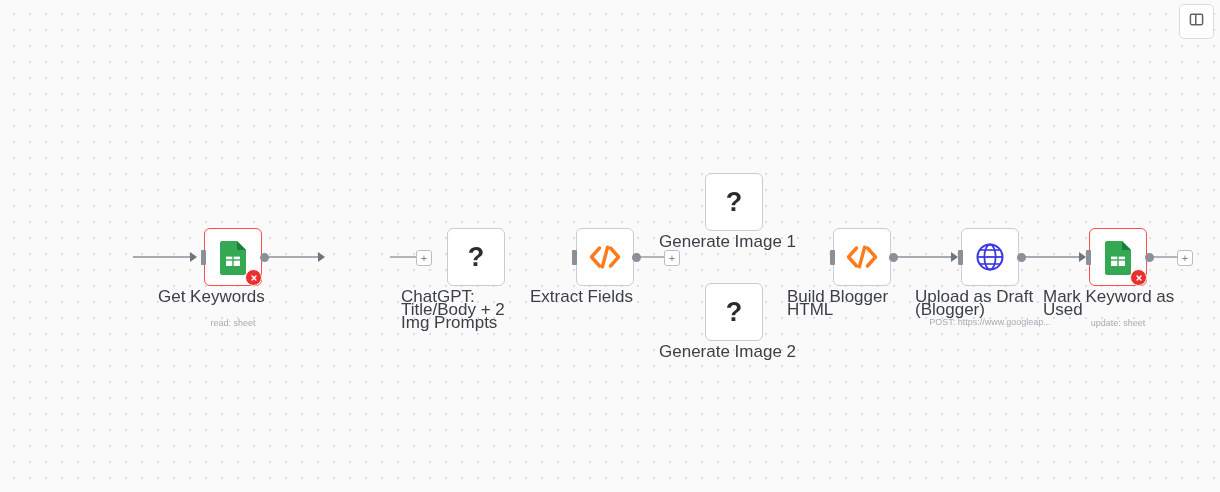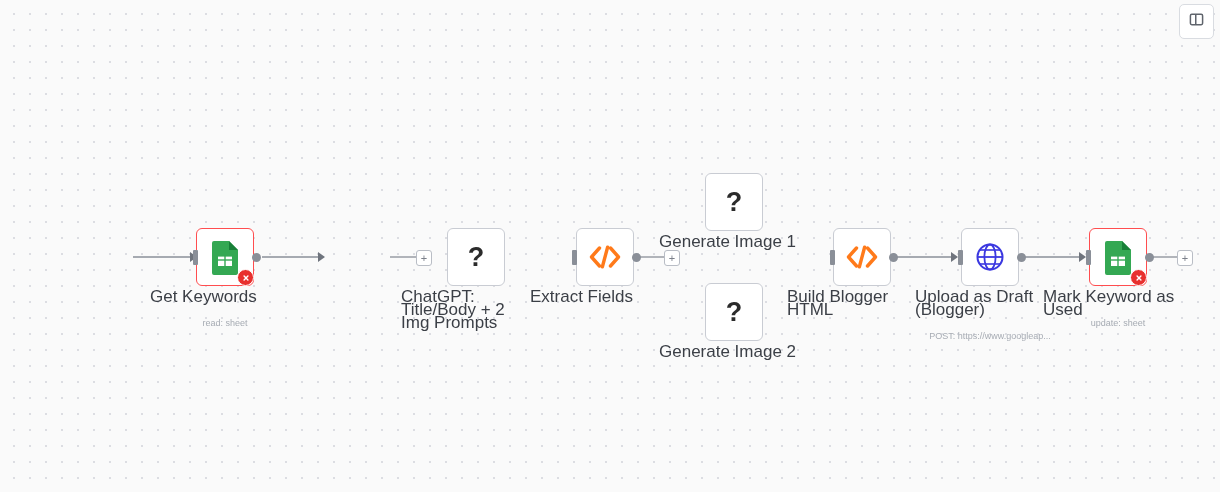--- a/index.html
+++ b/index.html
@@ -103,21 +103,21 @@
     <line x1="895" y1="257" x2="952" y2="257" stroke="#8a8f98" stroke-width="1.3"></line>
     <path d="M951 252 L958 257 L951 262 Z" fill="#6f747d"></path>
     <line x1="1023" y1="257" x2="1080" y2="257" stroke="#8a8f98" stroke-width="1.3"></line>
     <path d="M1079 252 L1086 257 L1079 262 Z" fill="#6f747d"></path>
     <line x1="390" y1="257" x2="416" y2="257" stroke="#8a8f98" stroke-width="1.3"></line>
     <line x1="638" y1="257" x2="664" y2="257" stroke="#8a8f98" stroke-width="1.3"></line>
     <line x1="1151" y1="257" x2="1177" y2="257" stroke="#8a8f98" stroke-width="1.3"></line>
   </svg>
 
 <div class="layer" id="nodes-layer">
-    <div class="node error" style="left: 196px; top: 228px; width: 58px; height: 58px;">
+    <div class="node error" style="left: 204px; top: 228px; width: 58px; height: 58px;">
       <div class="box">
         <span>
           <svg class="ico" width="30" height="36" viewBox="0 0 30 36">
             <path d="M2 2 h17 l9 9 v23 a2 2 0 0 1 -2 2 H4 a2 2 0 0 1 -2 -2 V4 a2 2 0 0 1 2 -2 z" fill="#34a853"></path>
             <path d="M19 2 l9 9 h-9 z" fill="#188038"></path>
             <rect x="8" y="15" width="14" height="12" fill="#ffffff"></rect>
             <rect x="8" y="15" width="14" height="2.6" fill="#34a853"></rect>
             <line x1="15" y1="15" x2="15" y2="27" stroke="#34a853" stroke-width="1.4"></line>
             <line x1="8" y1="21" x2="22" y2="21" stroke="#34a853" stroke-width="1.4"></line>
           </svg>
@@ -190,21 +190,21 @@
             <line x1="2.5" y1="15" x2="27.5" y2="15" stroke="#3b38e0" stroke-width="1.8"></line>
             <line x1="5" y1="8" x2="25" y2="8" stroke="#3b38e0" stroke-width="1.6"></line>
             <line x1="5" y1="22" x2="25" y2="22" stroke="#3b38e0" stroke-width="1.6"></line>
           </svg>
         </span>
       </div>
       <span class="port-out" style="left: 56px; top: 24.5px;"></span>
       <span class="port-in-stub" style="left: -3px; top: 21.5px;"></span>
       <div class="label">Upload as Draft
 (Blogger)</div>
-      <div class="sublabel" style="top: 89px;">POST: https://www.googleap...</div>
+      <div class="sublabel" style="top: 75px;">POST: https://www.googleap...</div>
     </div>
     <div class="node error" style="left: 1089px; top: 228px; width: 58px; height: 58px;">
       <div class="box">
         <span>
           <svg class="ico" width="30" height="36" viewBox="0 0 30 36">
             <path d="M2 2 h17 l9 9 v23 a2 2 0 0 1 -2 2 H4 a2 2 0 0 1 -2 -2 V4 a2 2 0 0 1 2 -2 z" fill="#34a853"></path>
             <path d="M19 2 l9 9 h-9 z" fill="#188038"></path>
             <rect x="8" y="15" width="14" height="12" fill="#ffffff"></rect>
             <rect x="8" y="15" width="14" height="2.6" fill="#34a853"></rect>
             <line x1="15" y1="15" x2="15" y2="27" stroke="#34a853" stroke-width="1.4"></line>

